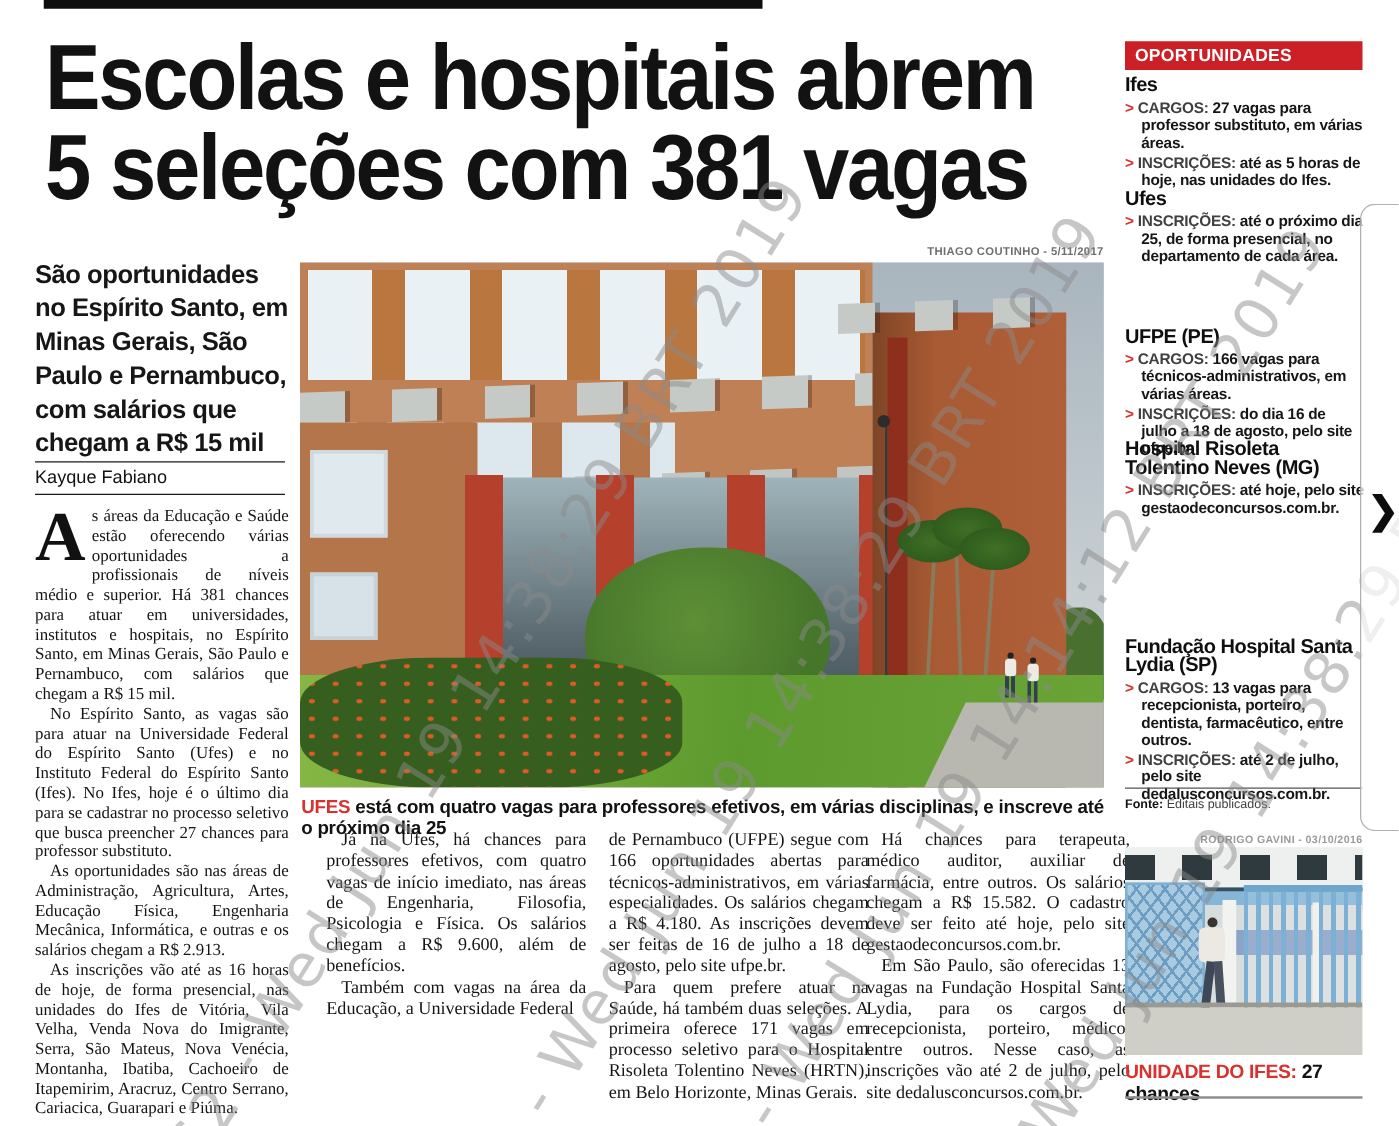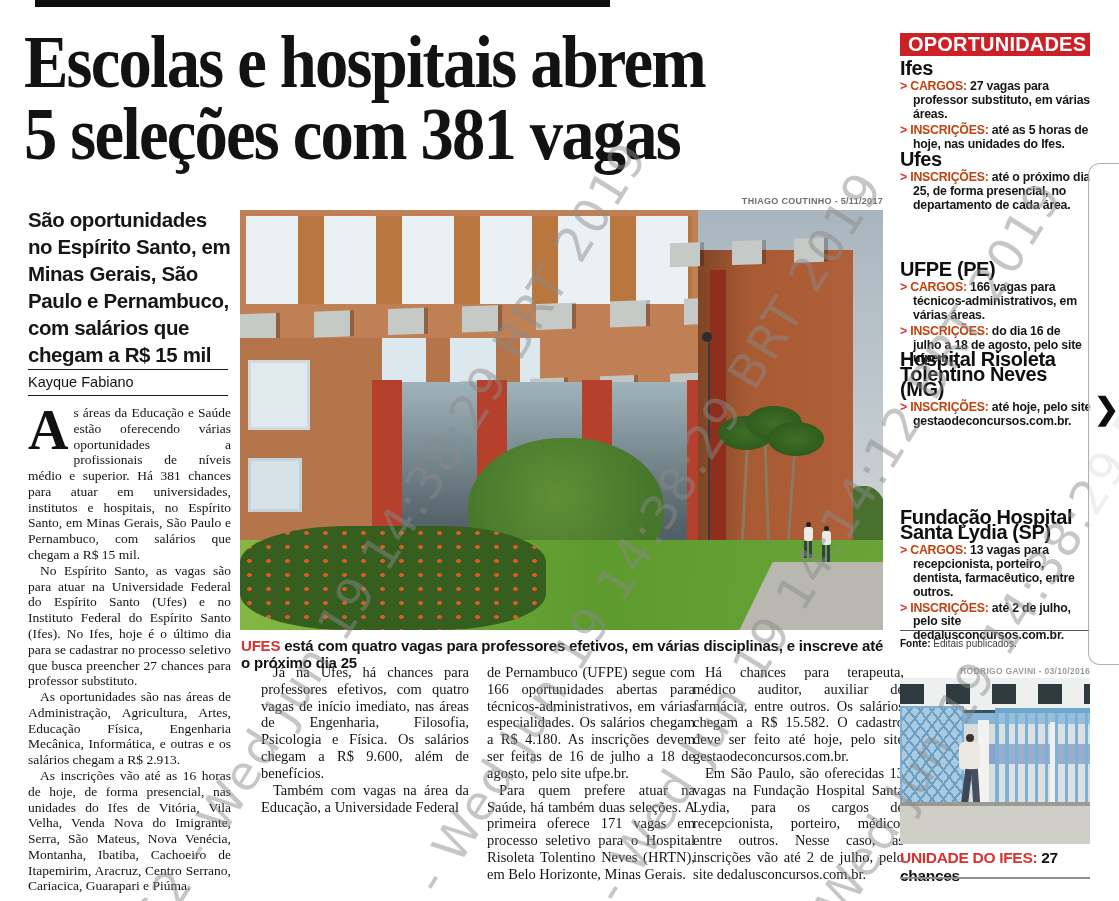--- a/index.html
+++ b/index.html
@@ -3,21 +3,21 @@
 <meta charset="utf-8">
 <style>
   html,body{margin:0;padding:0;background:#fff;}
   #page{position:relative;width:1119px;height:901px;background:#fff;overflow:hidden;
         font-family:"Liberation Sans",sans-serif;color:#111;}
 
   
   .top-rule{position:absolute;left:35px;top:0;width:575px;height:7px;background:#0d0d0d;}
 
   
-  .headline{position:absolute;left:24px;top:26px;width:900px;color:#121212;font-family:Liberation Serif, serif;}
+  .headline{position:absolute;left:36px;top:26px;width:900px;color:#121212;}
   .headline .hl{font-weight:700;font-size:74px;line-height:72px;letter-spacing:-2px;
                 transform:scaleX(0.9);transform-origin:left top;white-space:nowrap;}
 
   
   .deck{position:absolute;left:28px;top:206px;width:207px;font-weight:700;font-size:20.5px;
         line-height:27px;letter-spacing:-0.4px;color:#161616;}
 
   
   .byline-wrap{position:absolute;left:28px;top:369px;width:200px;}
   .rule{height:1px;background:#1a1a1a;}
@@ -83,28 +83,28 @@
 
   
   .bcol{position:absolute;top:664px;width:208px;font-family:"Liberation Serif",serif;
         font-size:14.5px;line-height:1.16;text-align:justify;color:#141414;margin-left:21px;}
   .bcol p{margin:0;}
   .bcol p.ind{text-indent:12px;}
 
   
   .sidebar{position:absolute;left:900px;top:0;width:192px;}
   .sb-titlebar{position:absolute;left:0;top:33px;width:190px;height:23px;background:#cc2026;
-               color:#fff;font-weight:700;font-size:20px;line-height:23px;padding-left:8px;
+               color:#fff;font-weight:700;font-size:14px;line-height:23px;padding-left:8px;
                box-sizing:border-box;letter-spacing:.2px;}
   .sb-sec{position:absolute;left:0;width:192px;}
-  .sb-hd{font-weight:700;font-size:20px;line-height:15px;letter-spacing:-0.4px;color:#0f0f0f;margin-bottom:4px;}
+  .sb-hd{font-weight:700;font-size:16px;line-height:15px;letter-spacing:-0.4px;color:#0f0f0f;margin-bottom:4px;}
   .sb-item{font-weight:700;font-size:12.3px;line-height:1.13;color:#161616;
            padding-left:13px;text-indent:-13px;margin-bottom:2px;letter-spacing:-0.2px;}
   .sb-bullet{color:#d8322f;}
-  .sb-label{color:#c2410c;text-align:center;}
+  .sb-label{color:#404040;text-align:center;}
   .fonte-rule{position:absolute;left:0;top:630px;width:190px;height:1px;background:#555;}
   .fonte{position:absolute;left:0;top:638px;width:190px;font-size:10px;color:#3d3d3d;}
   .fonte b{color:#111;}
   .sb-credit{position:absolute;left:0;top:666px;width:190px;text-align:right;
              font-size:8.5px;font-weight:700;color:#9a9a9a;letter-spacing:.3px;}
   .sb-photo{position:absolute;left:0;top:678px;width:190px;height:166px;overflow:hidden;background:#e4e6e4;}
   .bp{position:absolute;}
   .bp-winband{left:0;top:0;width:190px;height:34px;background:#eef0ef;}
   .bp-slits{left:0;top:6px;width:190px;height:20px;
             background:repeating-linear-gradient(90deg,#2f3a3e 0 24px,#eef0ef 24px 46px);}

